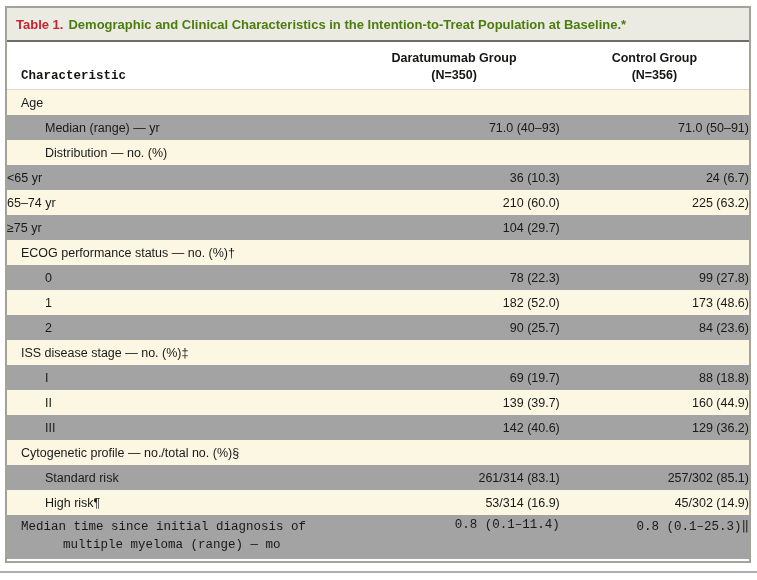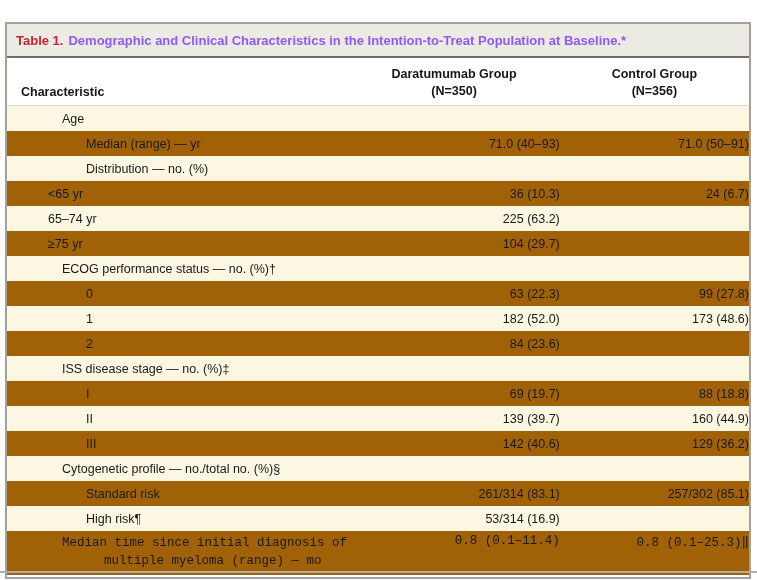--- a/index.html
+++ b/index.html
@@ -2,47 +2,47 @@
 <html><head>
 <meta charset="utf-8">
 <style>
   html,body{margin:0;padding:0;}
   body{
     width:757px;height:580px;position:relative;background:#ffffff;
     font-family:"Liberation Sans","DejaVu Sans",sans-serif;
     color:#1a1a19;overflow:hidden;
   }
   .table-frame{
-    position:absolute;left:5px;top:22px;width:746px;height:557px;
+    position:absolute;left:5px;top:6px;width:746px;height:557px;
     border:2px solid #a5a29c;background:#ffffff;box-sizing:border-box;
   }
   .title-bar{
     height:34px;background:#ecebe3;border-bottom:2px solid #6f6d68;
     display:flex;align-items:center;padding:0 0 0 9px;box-sizing:border-box;
     font-size:13px;font-weight:bold;white-space:nowrap;
   }
   .title-label{color:#c8242f;margin-right:5px;}
-  .title-text{color:#8b5cf6;}
+  .title-text{color:#4d7c0f;}
   .header-row{
     height:48px;background:#ffffff;border-bottom:1px solid #ddd9cf;
     display:grid;grid-template-columns:46% 28.5% 25.5%;box-sizing:border-box;
     font-weight:bold;font-size:12.5px;color:#161614;
   }
-  .header-row .label-cell{align-self:end;padding:0 0 6px 14px;}
+  .header-row .label-cell{align-self:end;padding:0 0 6px 14px;font-family:Liberation Mono, monospace;}
   .header-row .group-cell{
     align-self:center;text-align:center;line-height:1.35;padding-top:2px;
   }
   .row{
     display:grid;grid-template-columns:46% 28.5% 25.5%;
-    min-height:25px;align-items:center;font-size:12.5px;background:#a16207;
+    min-height:25px;align-items:center;font-size:12.5px;background:#a3a3a3;
   }
   .row.shaded{background:#fbf7e3;}
   .row.tall{min-height:44px;align-items:start;padding-top:3px;box-sizing:border-box;font-family:Liberation Mono, monospace;}
   .row .value-cell{text-align:right;}
-  .row-label{display:inline-block;margin-left:41px;}
+  .row-label{display:inline-block;}
   .ind0{padding-left:14px;}
   .ind1{padding-left:38px;}
   .ind2{}
   .row-label.hang{
     padding-left:56px;text-indent:-42px;width:318px;line-height:1.45;
     box-sizing:border-box;
   }
   .bottom-rule{
     position:absolute;left:0;top:571px;width:757px;height:2px;background:#aeaeae;
   }
@@ -84,43 +84,45 @@
         <div class="cell value-cell"></div>
         <div class="cell value-cell"></div>
       </div>
       <div class="row">
         <div class="cell label-cell"><span class="row-label ind2">&lt;65 yr</span></div>
         <div class="cell value-cell">36 (10.3)</div>
         <div class="cell value-cell">24 (6.7)</div>
       </div>
       <div class="row shaded">
         <div class="cell label-cell"><span class="row-label ind2">65–74 yr</span></div>
+        <div class="cell value-cell">210 (60.0)</div>
         <div class="cell value-cell">225 (63.2)</div>
       </div>
       <div class="row">
         <div class="cell label-cell"><span class="row-label ind2">≥75 yr</span></div>
         <div class="cell value-cell">104 (29.7)</div>
       </div>
       <div class="row shaded">
         <div class="cell label-cell"><span class="row-label ind0">ECOG performance status — no. (%)†</span></div>
         <div class="cell value-cell"></div>
         <div class="cell value-cell"></div>
       </div>
       <div class="row">
         <div class="cell label-cell"><span class="row-label ind1">0</span></div>
-        <div class="cell value-cell">63 (22.3)</div>
+        <div class="cell value-cell">78 (22.3)</div>
         <div class="cell value-cell">99 (27.8)</div>
       </div>
       <div class="row shaded">
         <div class="cell label-cell"><span class="row-label ind1">1</span></div>
         <div class="cell value-cell">182 (52.0)</div>
         <div class="cell value-cell">173 (48.6)</div>
       </div>
       <div class="row">
         <div class="cell label-cell"><span class="row-label ind1">2</span></div>
+        <div class="cell value-cell">90 (25.7)</div>
         <div class="cell value-cell">84 (23.6)</div>
       </div>
       <div class="row shaded">
         <div class="cell label-cell"><span class="row-label ind0">ISS disease stage — no. (%)‡</span></div>
         <div class="cell value-cell"></div>
         <div class="cell value-cell"></div>
       </div>
       <div class="row">
         <div class="cell label-cell"><span class="row-label ind1">I</span></div>
         <div class="cell value-cell">69 (19.7)</div>
@@ -142,20 +144,21 @@
         <div class="cell value-cell"></div>
       </div>
       <div class="row">
         <div class="cell label-cell"><span class="row-label ind1">Standard risk</span></div>
         <div class="cell value-cell">261/314 (83.1)</div>
         <div class="cell value-cell">257/302 (85.1)</div>
       </div>
       <div class="row shaded">
         <div class="cell label-cell"><span class="row-label ind1">High risk¶</span></div>
         <div class="cell value-cell">53/314 (16.9)</div>
+        <div class="cell value-cell">45/302 (14.9)</div>
       </div>
       <div class="row tall">
         <div class="cell label-cell"><span class="row-label ind0 hang">Median time since initial diagnosis of multiple myeloma (range) — mo</span></div>
         <div class="cell value-cell">0.8 (0.1–11.4)</div>
         <div class="cell value-cell">0.8 (0.1–25.3)‖</div>
       </div>
     </div>
 </div>
 
 <div class="bottom-rule"></div>

